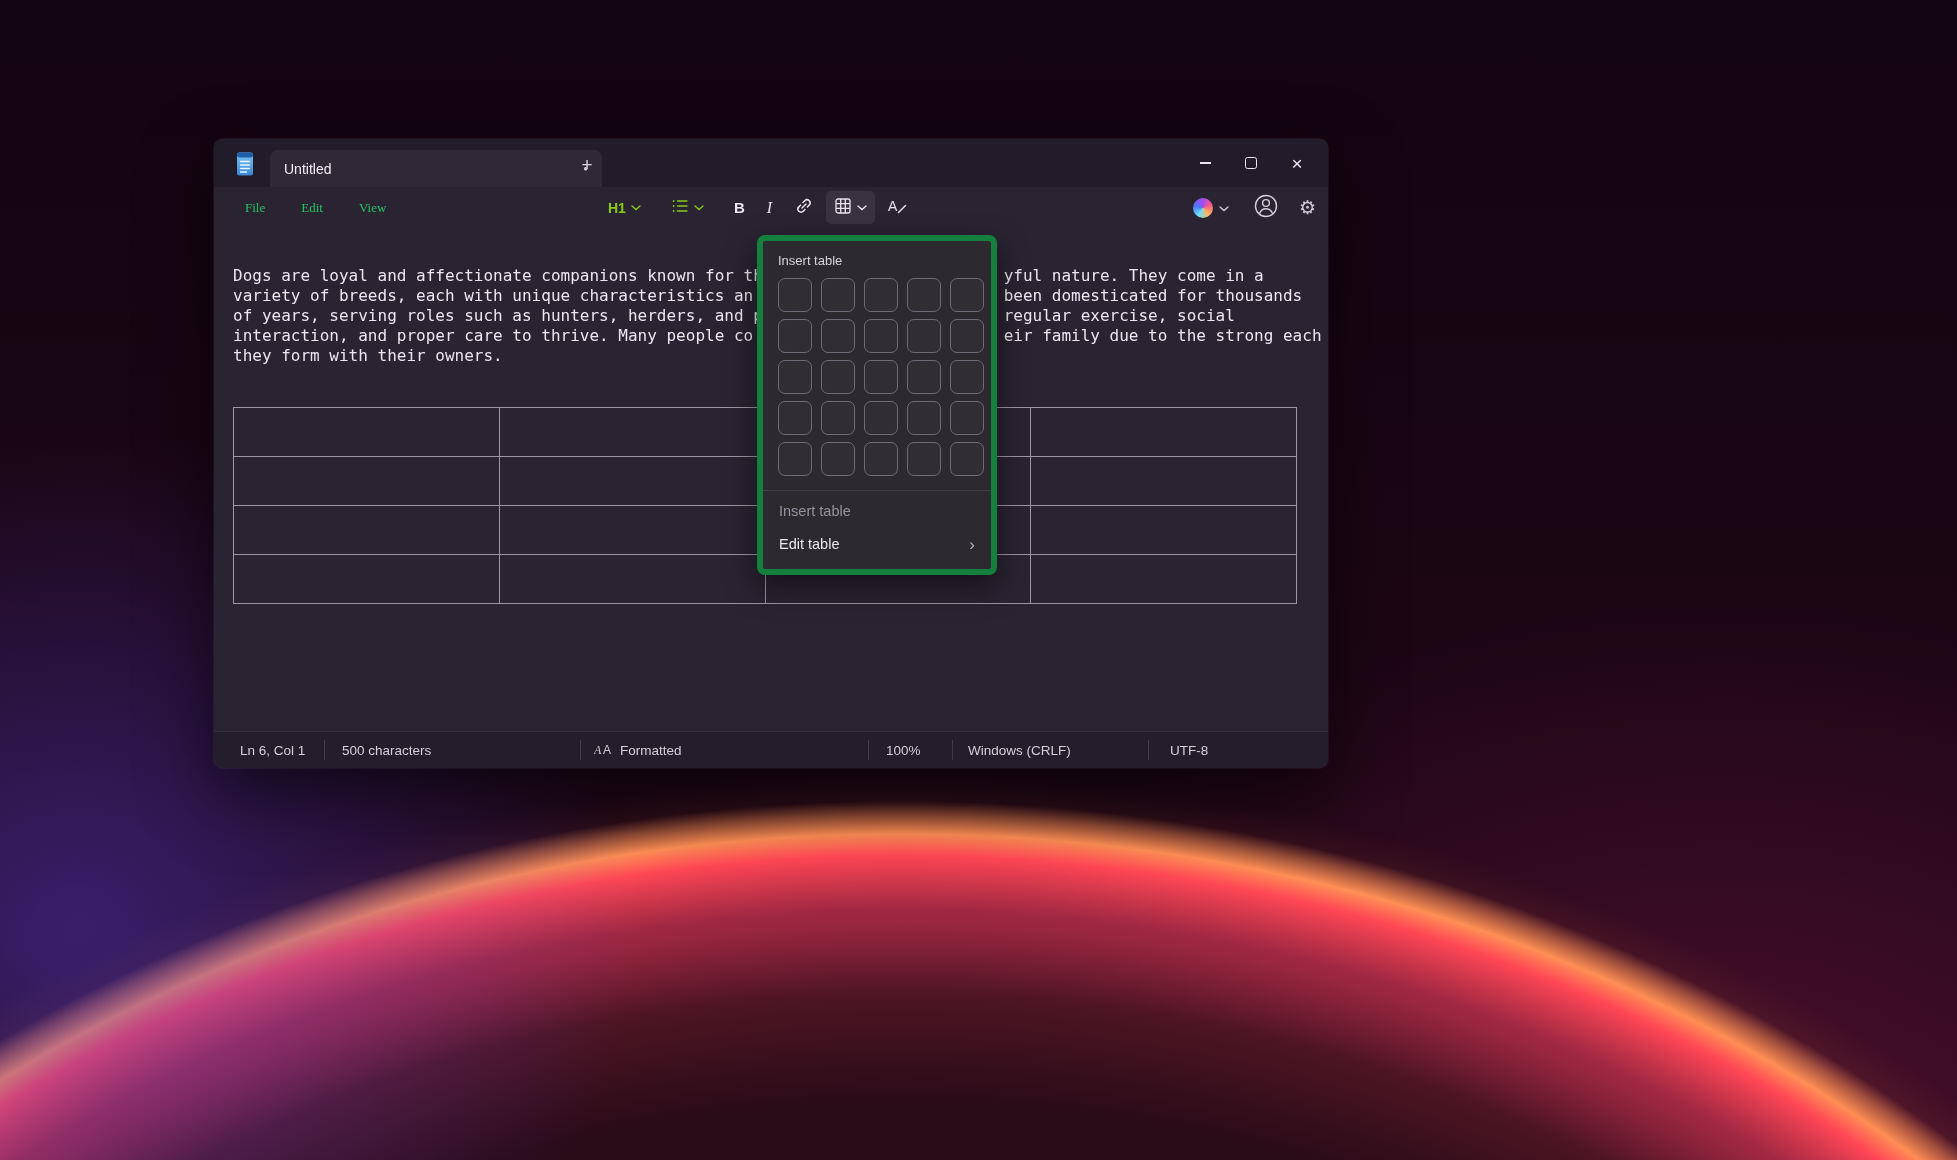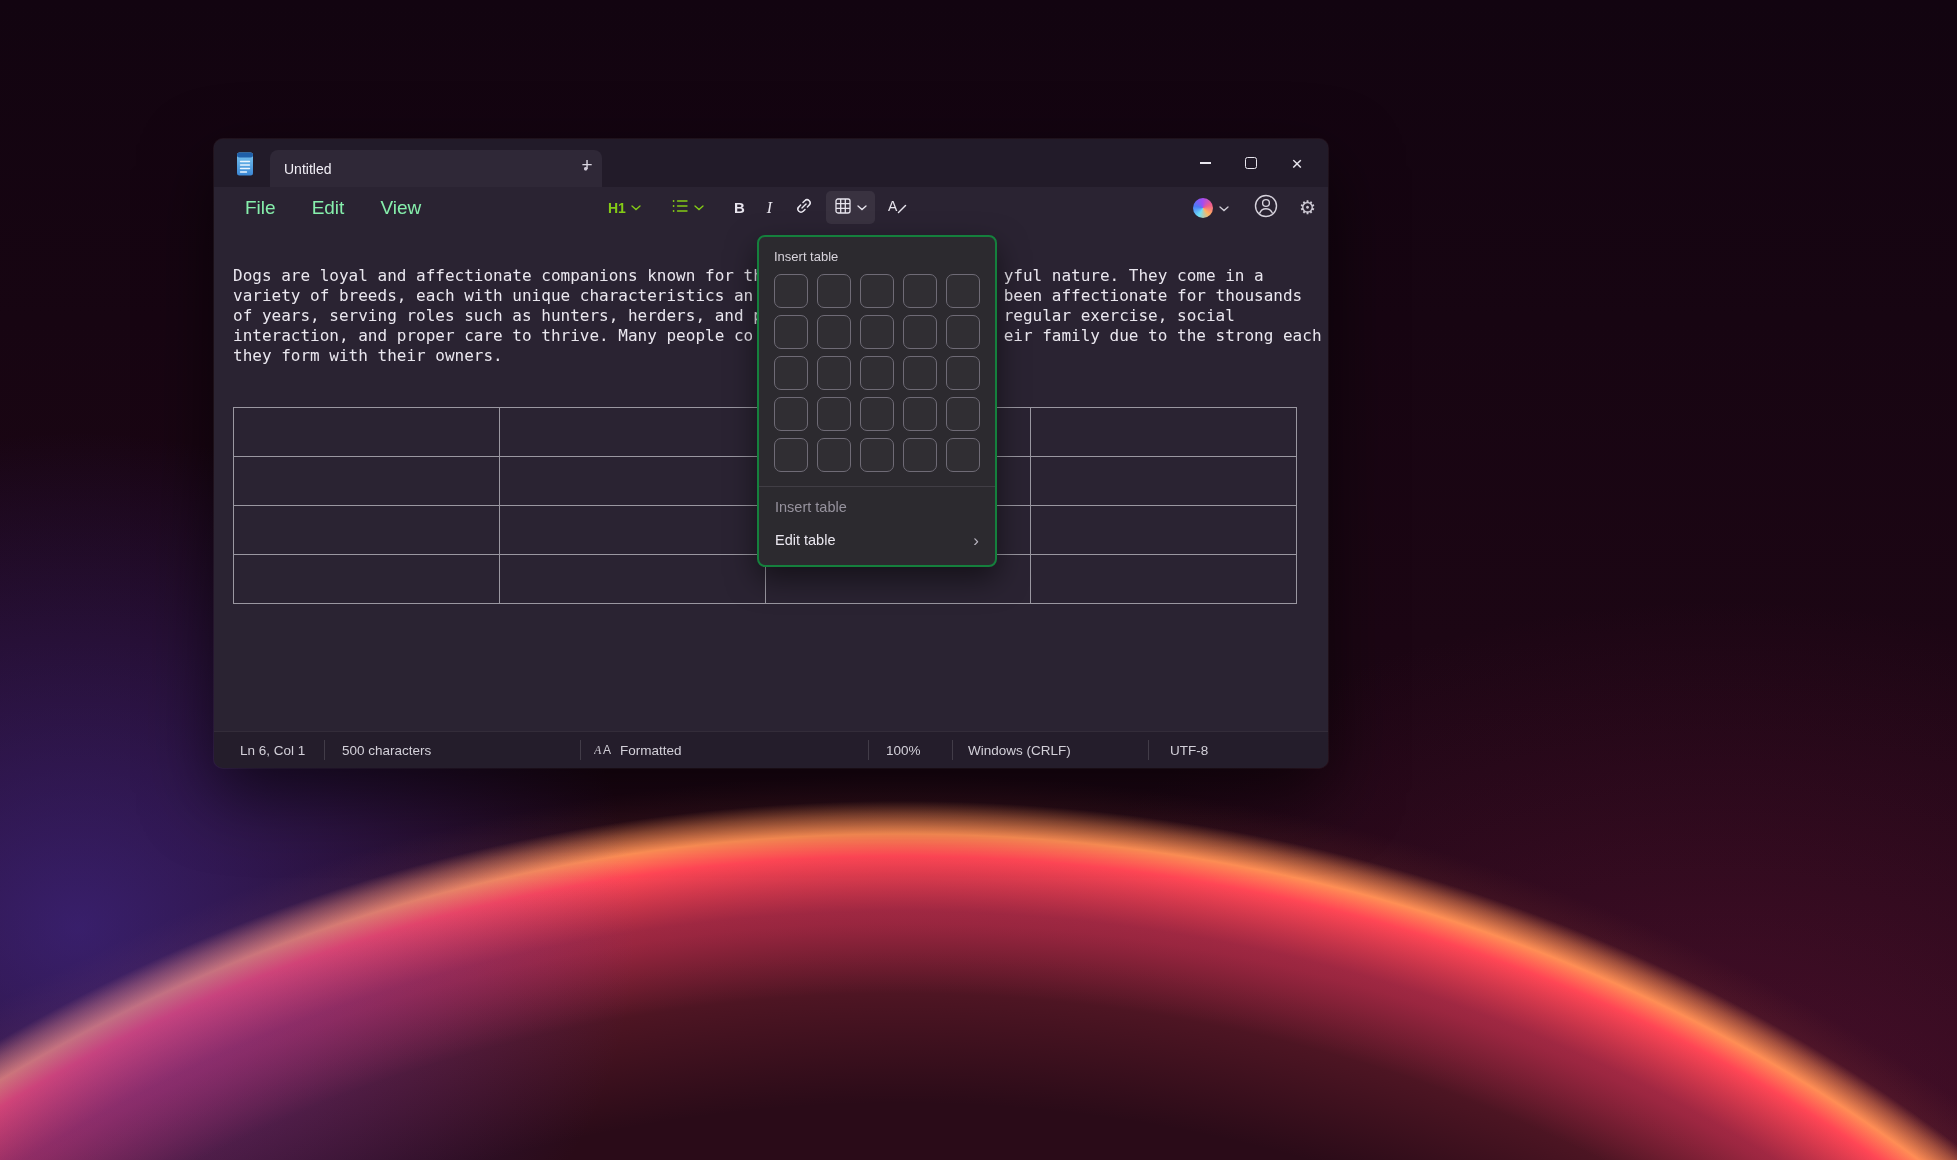--- a/index.html
+++ b/index.html
@@ -39,21 +39,21 @@
   }
   .win-controls{position:absolute; right:8px; top:0; height:48px; display:flex; align-items:stretch;}
   .win-btn{width:46px; border:none; background:transparent; display:flex; align-items:center; justify-content:center; color:#e9e6ee; cursor:default;}
   .glyph-min{width:11px; height:1.4px; background:#e9e6ee;}
   .glyph-max{width:10px; height:10px; border:1.3px solid #e9e6ee; border-radius:2.5px;}
   .glyph-close{font-size:19px; line-height:1; font-weight:300;}
 
   
   .menubar{position:absolute; left:0; top:48px; right:0; height:41px; background:#2a2332;}
   .menu-group{position:absolute; left:18px; top:0; height:41px; display:flex; align-items:center; gap:10px;}
-  .menu-item{border:none; background:transparent; color:#86efac; font-size:19px; padding:7px 13px; border-radius:5px; cursor:default;}
+  .menu-item{border:none; background:transparent; color:#22c55e; font-size:13px; padding:7px 13px; border-radius:5px; cursor:default;font-family:Liberation Serif, serif;}
   .fmt-group{position:absolute; left:386px; top:0; height:41px; display:flex; align-items:center;}
   .tool-btn{border:none; background:transparent; display:flex; align-items:center; gap:5px; padding:6px 8px; border-radius:5px; color:#e8e5ee; cursor:default;}
   .tool-btn.dim{color:#84cc16;}
   .tool-btn .chev{display:flex; color:inherit;}
   .heading-label{font-size:14px; font-weight:600;}
   .bold-label{font-size:15px; font-weight:800;}
   .italic-label{font-family:"Liberation Serif", serif; font-style:italic; font-size:16px; padding:0 2px;}
   .mr{margin-right:14px;}
   .sm{margin-right:4px;}
   .tool-btn.active{background:rgba(255,255,255,0.07);}
@@ -67,21 +67,21 @@
   .editor{position:absolute; left:0; top:89px; right:0; bottom:36px; background:#2a2332; overflow:hidden;}
   .editor-text{position:absolute; left:19px; top:38px; font-family:"DejaVu Sans Mono", monospace; font-size:16px; line-height:20px; color:#eae7ef;}
   .ed-line{position:relative; height:20px; white-space:pre;}
   .frag-right{position:absolute; top:0; white-space:pre;}
   .doc-table{position:absolute; left:19px; top:179px; width:1064px; border-collapse:collapse; table-layout:fixed;}
   .doc-table td{border:1px solid #9a97a1; height:46px;}
 
   
   .dropdown-panel{
     position:absolute; left:543px; top:96px; width:240px; box-sizing:border-box;
-    background:#2c2a2f; border:2px solid #15803d; border-radius:8px;
+    background:#2c2a2f; border:6px solid #15803d; border-radius:8px;
     box-shadow:0 12px 30px rgba(0,0,0,.5); padding:12px 0 8px; z-index:50;
   }
   .panel-header{margin:0 0 10px 15px; font-size:13px; color:#d8d4dc;}
   .size-grid{display:grid; grid-template-columns:repeat(5,34px); grid-auto-rows:34px; column-gap:9px; row-gap:7px; margin-left:15px;}
   .size-cell{border:1px solid #6f6b76; border-radius:7px; background:rgba(255,255,255,0.02); box-sizing:border-box; cursor:default;}
   .panel-divider{height:1px; background:#413e45; margin:14px 0 4px;}
   .panel-item{height:32px; display:flex; align-items:center; padding:0 16px; font-size:14.5px; cursor:default;}
   .panel-item.dim{color:#97939e;}
   .panel-item.normal{color:#eae7ef; height:34px; justify-content:space-between;}
   .submenu-arrow{color:#b7b3be; font-size:17px; line-height:1;}
@@ -242,21 +242,21 @@
         </button>
         <button class="gear-btn">
           <span class="gear-glyph">⚙</span>
         </button>
       </div>
     </div>
 
     <div class="editor">
       <div class="editor-text">
           <div class="ed-line"><span>Dogs are loyal and affectionate companions known for th</span><span class="frag-right" style="left: 80ch;">yful nature. They come in a</span></div>
-          <div class="ed-line"><span>variety of breeds, each with unique characteristics an</span><span class="frag-right" style="left: 80ch;">been affectionate for thousands</span></div>
+          <div class="ed-line"><span>variety of breeds, each with unique characteristics an</span><span class="frag-right" style="left: 80ch;">been domesticated for thousands</span></div>
           <div class="ed-line"><span>of years, serving roles such as hunters, herders, and p</span><span class="frag-right" style="left: 80ch;">regular exercise, social</span></div>
           <div class="ed-line"><span>interaction, and proper care to thrive. Many people co</span><span class="frag-right" style="left: 80ch;">eir family due to the strong each</span></div>
           <div class="ed-line"><span>they form with their owners.</span></div>
         </div>
       <table class="doc-table">
           <tbody>
             <tr>
               <td></td>
               <td></td>
               <td></td>

